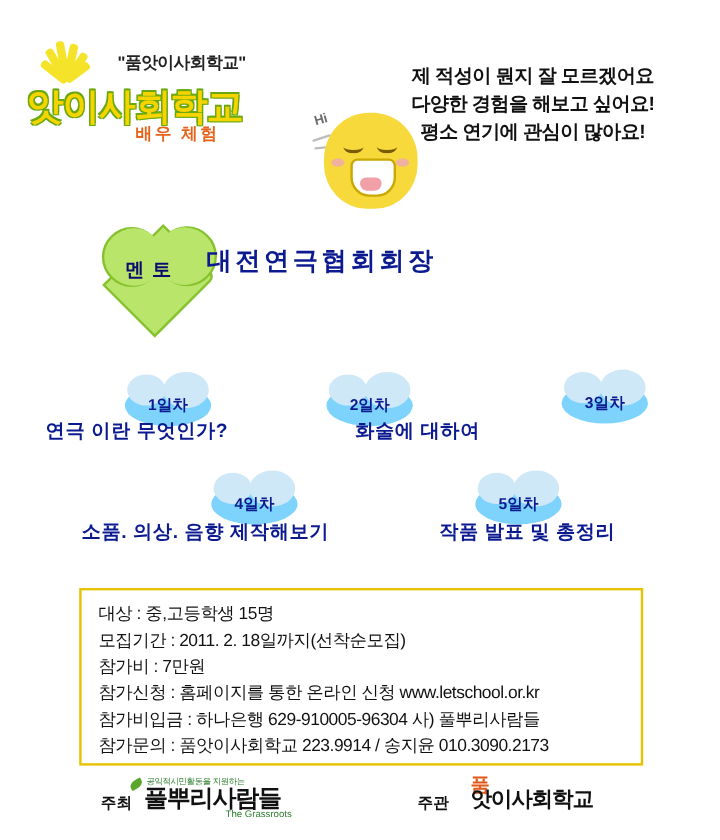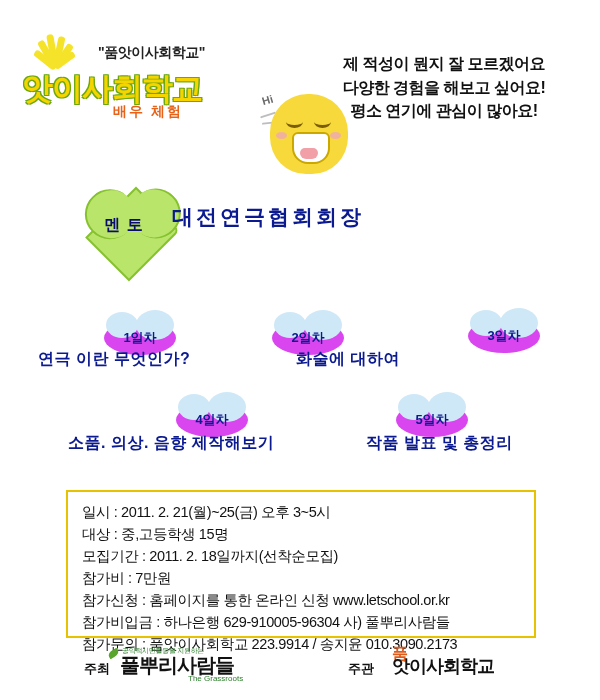--- a/index.html
+++ b/index.html
@@ -248,21 +248,21 @@
     color: #0b1a8f;
     letter-spacing: 3px;
   }
 
   
   .days { position: absolute; top: 305px; left: 0; width: 600px; height: 170px; }
   .cloud {
     position: absolute;
     width: 72px;
     height: 34px;
-    background: #d946ef;
+    background: #7dd3fc;
     border-radius: 50%;
     text-align: center;
   }
   .cloud:before, .cloud:after {
     content: "";
     position: absolute;
     background: #cfe8f7;
     border-radius: 50%;
   }
   .cloud:before { width: 32px; height: 26px; left: 2px; top: -9px; }
@@ -427,21 +427,20 @@
     </div>
     <div class="day-title" style="left:68px; top:128px;">소품. 의상. 음향 제작해보기</div>
 
     <div class="cloud" style="left:396px; top:98px;">
       <span class="lbl">5일차</span>
     </div>
     <div class="day-title" style="left:366px; top:128px;">작품 발표 및 총정리</div>
   </div>
 
   <div class="infobox">
-    <div class="row">일시 : 2011. 2. 21(월)~25(금) 오후 3~5시</div>
     <div class="row">대상 : 중,고등학생 15명</div>
     <div class="row">모집기간 : 2011. 2. 18일까지(선착순모집)</div>
     <div class="row">참가비 : 7만원</div>
     <div class="row">참가신청 : 홈페이지를 통한 온라인 신청 www.letschool.or.kr</div>
     <div class="row">참가비입금 : 하나은행 629-910005-96304 사) 풀뿌리사람들</div>
     <div class="row">참가문의 : 품앗이사회학교 223.9914 / 송지윤 010.3090.2173</div>
   </div>
 
   <div class="footer">
     <div class="hostlbl">주최</div>

